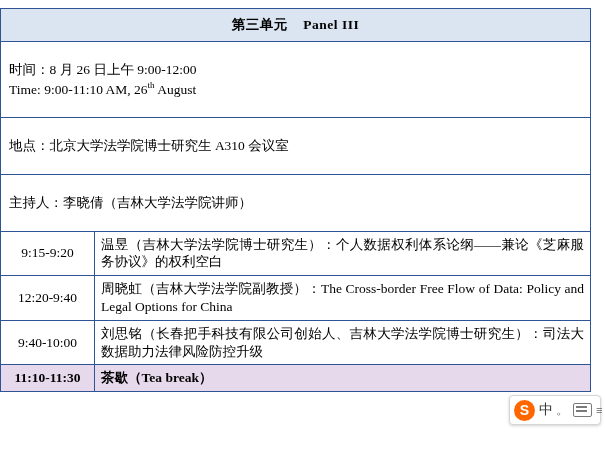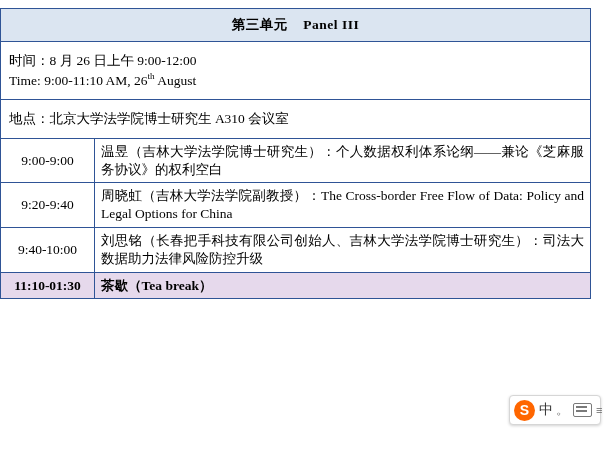--- a/index.html
+++ b/index.html
@@ -39,21 +39,21 @@
     font-weight: bold;
     font-size: 17px;
     padding: 7px 0 7px 0 !important;
     letter-spacing: 0.5px;
   }
   .title-cell .en {
     font-family: "Liberation Serif", serif;
   }
   .info-cell {
     font-size: 13.5px;
-    padding: 10px 8px !important;
+    padding: 19px 8px !important;
   }
   .info-cell .line {
     display: block;
   }
   .time-col {
     width: 94px;
     text-align: center;
     white-space: nowrap;
     font-size: 13px;
   }
@@ -167,36 +167,41 @@
           <span class="line">Time: 9:00-11:10 AM, 26<sup>th</sup> August</span>
         </td>
       </tr>
 
       <tr>
         <td class="info-cell" colspan="2">
           <span class="line">地点：北京大学法学院博士研究生 A310 会议室</span>
         </td>
       </tr>
 
-
-      <tr>
-        <td class="time-col">9:00-9:00</td>
+      <tr>
+        <td class="info-cell" colspan="2">
+          <span class="line">主持人：李晓倩（吉林大学法学院讲师）</span>
+        </td>
+      </tr>
+
+      <tr>
+        <td class="time-col">9:15-9:20</td>
         <td class="desc-col">温昱（吉林大学法学院博士研究生）：个人数据权利体系论纲——兼论《芝麻服务协议》的权利空白</td>
       </tr>
       <tr>
-        <td class="time-col">9:20-9:40</td>
+        <td class="time-col">12:20-9:40</td>
         <td class="desc-col">周晓虹（吉林大学法学院副教授）：The Cross-border Free Flow of Data: Policy and Legal Options for China</td>
       </tr>
       <tr>
         <td class="time-col">9:40-10:00</td>
         <td class="desc-col">刘思铭（长春把手科技有限公司创始人、吉林大学法学院博士研究生）：司法大数据助力法律风险防控升级</td>
       </tr>
 
       <tr class="tea-row">
-        <td class="time-col">11:10-01:30</td>
+        <td class="time-col">11:10-11:30</td>
         <td class="desc-col">茶歇（Tea break）</td>
       </tr>
     </tbody>
   </table>
 
   <div class="sogou-widget">
     <span class="sogou-logo">S</span>
     <span class="sogou-mode">中</span>
     <span class="sogou-dot">。</span>
     <span class="sogou-kb"></span>

